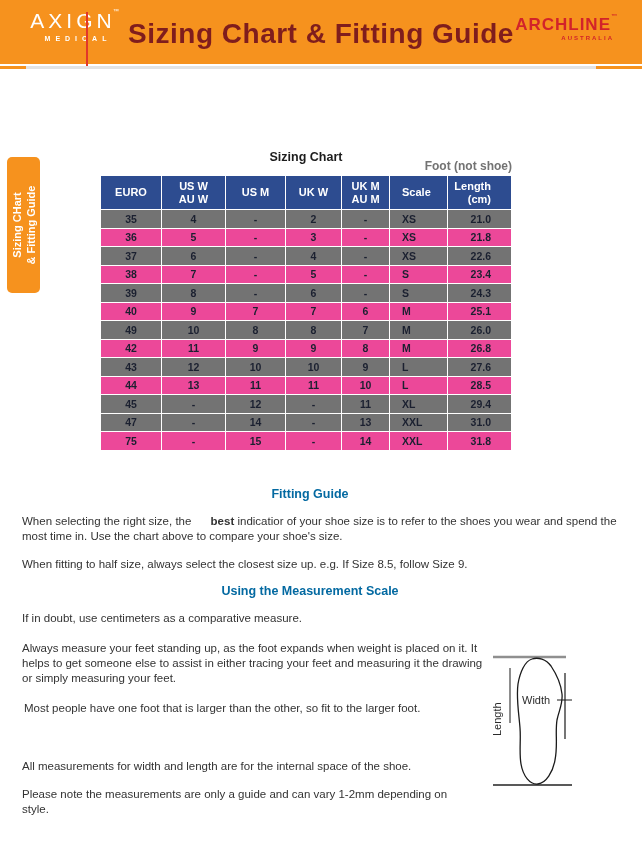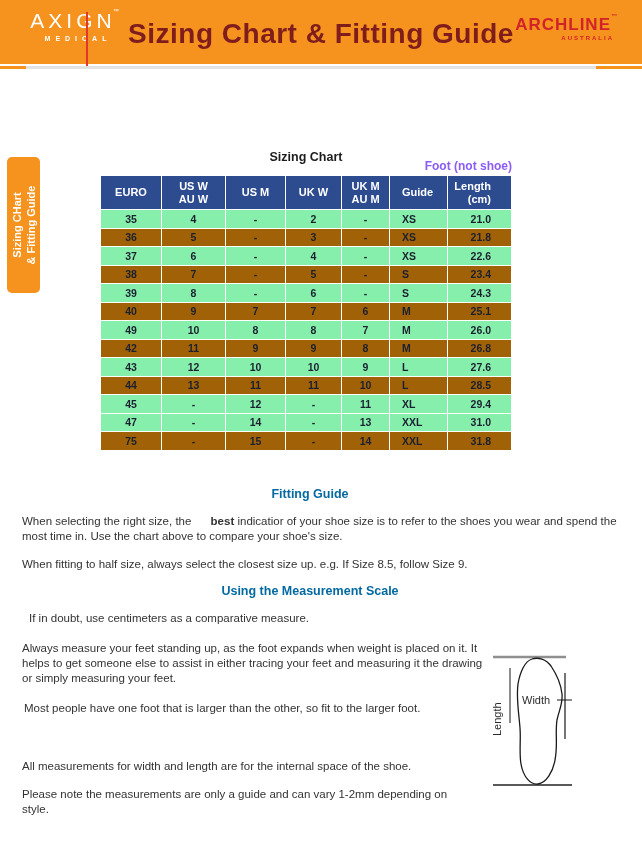--- a/index.html
+++ b/index.html
@@ -34,47 +34,47 @@
     background:#F6921E; border-radius:5px; }
   .side-tab-text { position:absolute; left:0; top:136px; width:136px; height:33px;
     transform:rotate(-90deg); transform-origin:top left;
     display:flex; flex-direction:column; justify-content:center; text-align:center;
     color:#ffffff; font-weight:bold; font-size:11px; line-height:14px; }
 
   
   .chart-title { position:absolute; left:100px; top:150px; width:412px; text-align:center;
     font-size:12.5px; font-weight:bold; color:#1c1c1c; }
   .foot-note { position:absolute; left:300px; top:159px; width:212px; text-align:right;
-    font-size:12px; font-weight:bold; color:#8b5cf6; }
+    font-size:12px; font-weight:bold; color:#737373; }
 
   table.sizing { position:absolute; left:100px; top:175px;
     border-collapse:separate; border-spacing:1px; table-layout:fixed; background:#ffffff; }
   table.sizing col.c0{width:60px} table.sizing col.c1{width:63px}
   table.sizing col.c2{width:59px} table.sizing col.c3{width:55px}
   table.sizing col.c4{width:47px} table.sizing col.c5{width:57px}
   table.sizing col.c6{width:63px}
   table.sizing th { background:#2D4C90; color:#ffffff; font-size:11px; font-weight:bold;
     height:33px; vertical-align:middle; line-height:13px; }
   table.sizing td { height:17.5px; font-size:10.5px; font-weight:bold; color:#1b2030;
     vertical-align:middle; }
-  tr.row-steel td { background:#86efac;margin-left:46px; }
-  tr.row-lav  td { background:#a16207; }
+  tr.row-steel td { background:#737373;margin-left:46px; }
+  tr.row-lav  td { background:#ec4899; }
   .col0,.col1,.col2,.col3,.col4 { text-align:center; }
   .col5 { text-align:left; padding-left:12px; }
   .col6 { text-align:right; padding-right:20px; }
 
   
   .h-center { position:absolute; left:10px; width:600px; text-align:center;
     font-size:12.5px; font-weight:bold; color:#0369a1; }
   .para { position:absolute; font-size:11.5px; color:#333333; line-height:15px; }
   #fg-heading { top:487px; }
   #p1 { left:22px; top:514px; width:608px; }
   #p2 { left:22px; top:557px; width:608px; }
   #ms-heading { top:584px; }
-  #p3 { left:29px; top:611px; width:560px; }
+  #p3 { left:22px; top:611px; width:560px; }
   #p4 { left:22px; top:641px; width:464px; }
   #p5 { left:24px; top:701px; width:464px; }
   #p6 { left:22px; top:759px; width:470px; }
   #p7 { left:22px; top:787px; width:445px; }
   .bold { font-weight:bold;margin-left:16px; }
 
   
   .foot-diagram { position:absolute; left:486px; top:646px; width:150px; height:155px;text-align:right; }
   .foot-diagram svg { display:block; }
   .svg-label { font-family:"Liberation Sans", sans-serif; font-size:11px; fill:#2b2b2b; }
@@ -129,21 +129,21 @@
           <div>US M</div>
         </th>
         <th class="col3">
           <div>UK W</div>
         </th>
         <th class="col4">
           <div>UK M</div>
           <div>AU M</div>
         </th>
         <th class="col5">
-          <div>Guide</div>
+          <div>Scale</div>
         </th>
         <th class="col6">
           <div>Length</div>
           <div>(cm)</div>
         </th>
       </tr>
   </thead>
   <tbody>
       <tr class="row-steel">
         <td class="col0">35</td>

